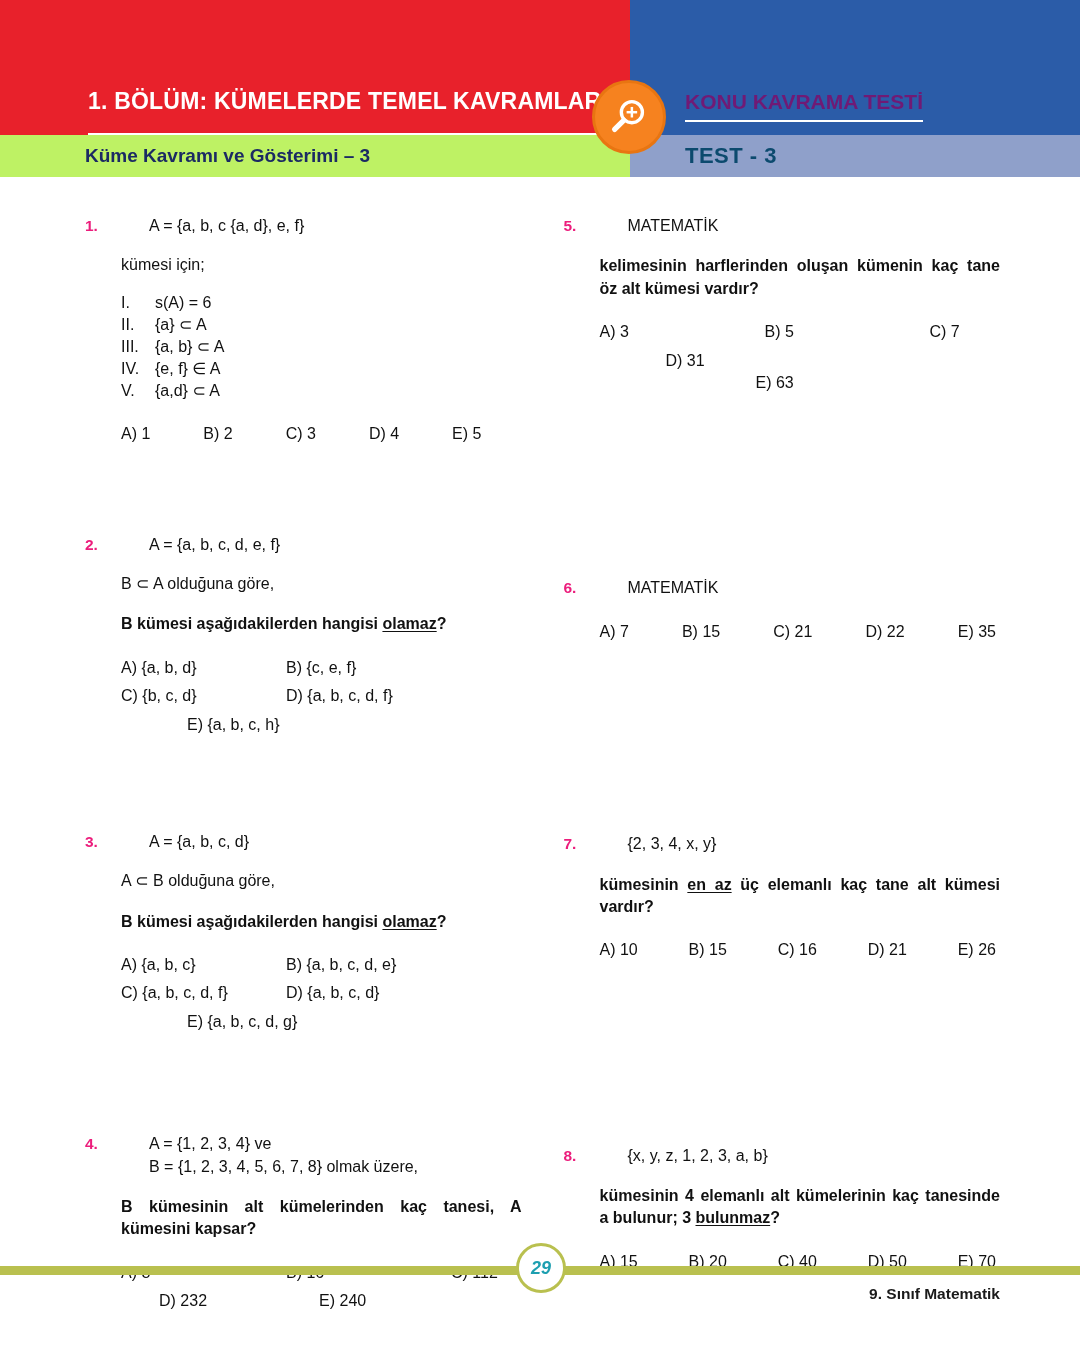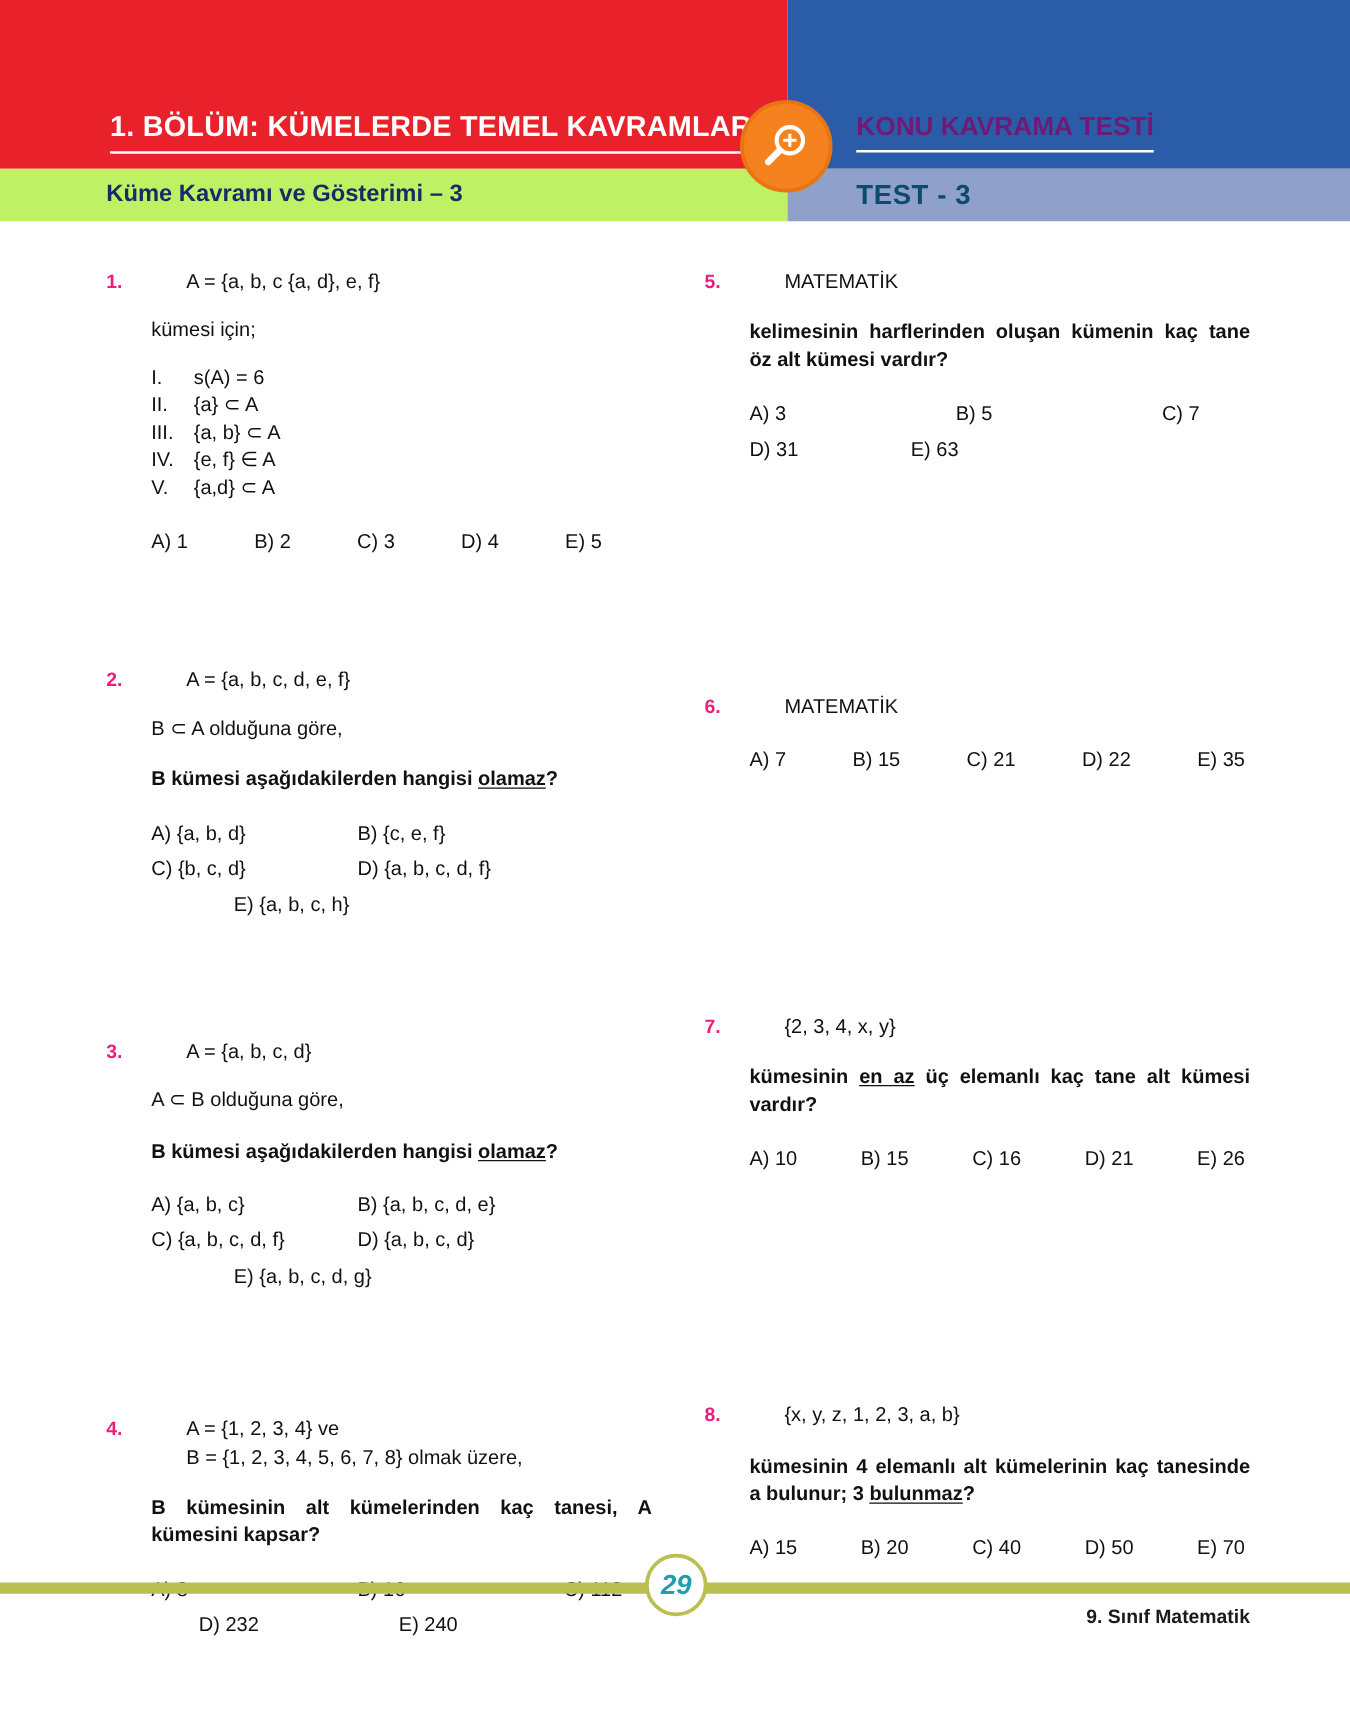--- a/index.html
+++ b/index.html
@@ -6,21 +6,21 @@
   body{
     width:1080px;height:1368px;position:relative;background:#ffffff;
     font-family:"Liberation Sans", sans-serif;color:#111;overflow:hidden;
   }
   
   .band{position:absolute;top:0;height:135px;}
   .band-red{left:0;width:630px;background:#e8212b;}
   .band-blue{left:630px;width:450px;background:#2b5ca8;}
   .section-title{
     position:absolute;left:88px;top:88px;color:#fff;font-weight:bold;font-size:23px;
-    letter-spacing:.2px;border-bottom:2.5px solid #fff;padding-bottom:6px;white-space:nowrap;
+    letter-spacing:.2px;border-bottom:2.5px solid #fff;padding-bottom:18px;white-space:nowrap;
   }
   .test-type{
     position:absolute;left:685px;top:90px;color:#701a75;font-weight:bold;font-size:21px;
     border-bottom:2.5px solid #fff;padding-bottom:6px;white-space:nowrap;
   }
   .subheader{position:absolute;top:135px;left:0;width:1080px;height:42px;display:flex;}
   .sub-orange{width:630px;background:#bef264;display:flex;align-items:center;}
   .sub-orange span{margin-left:85px;color:#1b2a63;font-weight:bold;font-size:19px;}
   .sub-blue{flex:1;background:#8fa0ca;display:flex;align-items:center;}
   .sub-blue span{margin-left:55px;color:#0c4a6e;font-weight:bold;font-size:22px;letter-spacing:.5px;}
@@ -51,31 +51,31 @@
   .roman-line{line-height:1.38;}
   .roman-n{display:inline-block;width:34px;}
   .opt-row{margin-top:21px;display:flex;}
   .opt-row + .opt-row{margin-top:6px;}
   .opt-row.spread{justify-content:space-between;width:90%;}
   .opt-row.spread-full{justify-content:space-between;width:99%;}
   .opt-row.cols .opt:not(:last-child){min-width:165px;}
   .opt-row.e-indent{margin-left:66px;}
   .opt-row.pair-a{margin-left:38px;}
   .opt-row.pair-a .opt + .opt{margin-left:112px;}
-  .opt-row.pair-b{}
+  .opt-row.pair-b{margin-left:66px;flex-direction:column;}
   .opt-row.pair-b .opt + .opt{margin-left:90px;}
   .opt{white-space:nowrap;}
   u{text-underline-offset:2px;}
   
   .footer-bar{position:absolute;left:0;top:1266px;width:1080px;height:9px;background:#b9c04f;}
   .page-badge{
     position:absolute;left:516px;top:1243px;width:50px;height:50px;border-radius:50%;
     background:#fff;border:3px solid #b9c04f;box-sizing:border-box;z-index:4;
     display:flex;align-items:center;justify-content:center;
-    color:#1d9fb0;font-size:22px;font-weight:bold;font-style:italic;
+    color:#1d9fb0;font-size:18px;font-weight:bold;font-style:italic;
   }
   .book-title{position:absolute;right:80px;top:1285px;font-weight:bold;font-size:15.5px;color:#1a1a1a;}
 </style>
 </head>
 <body>
 
 <div class="page">
 
   <div class="band band-red"></div>
   <div class="band band-blue"></div>

